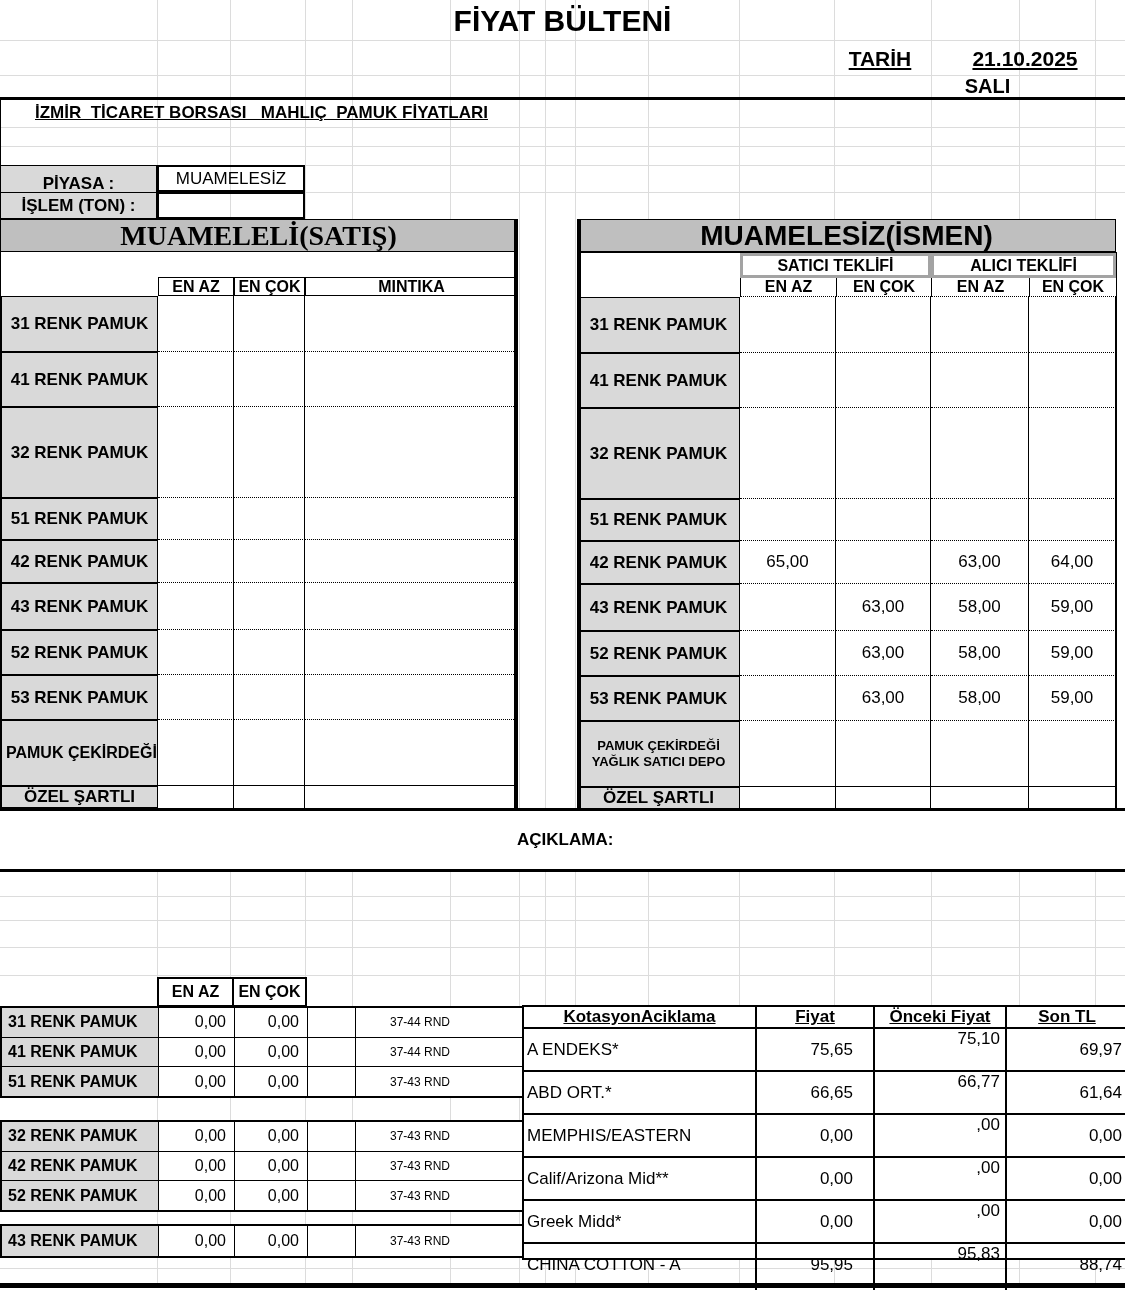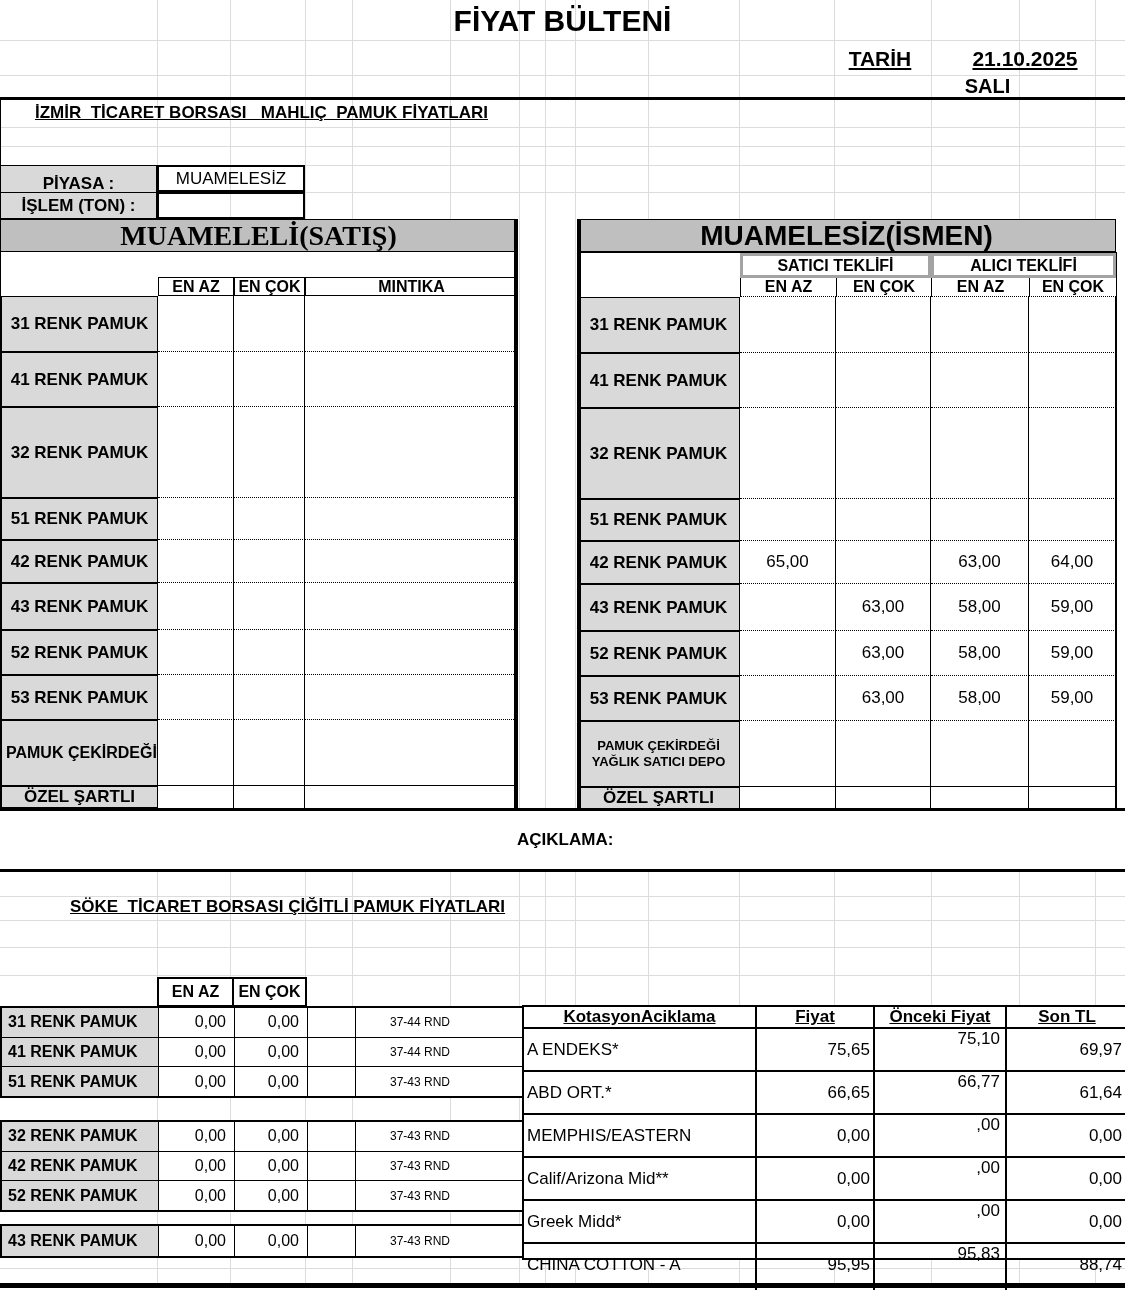--- a/index.html
+++ b/index.html
@@ -52,21 +52,21 @@
   .s-reg{flex:1;justify-content:flex-start;padding-left:6px;font-size:12px;margin-left:28px;}
   .shdc{position:absolute;border:2px solid #000;font-weight:700;font-size:16px;display:flex;
         align-items:center;justify-content:center;box-sizing:border-box;background:#fff;}
   
   .qtable{position:absolute;left:522px;top:1005px;width:603px;height:251px;border:2px solid #000;
           display:flex;flex-direction:column;background:#fff;}
   .qrow{display:flex;flex:1;border-bottom:2px solid #000;}
   .qrow:last-child{border-bottom:none;}
   .qhead{display:flex;height:30px;border-bottom:2px solid #000;}
   .q-name{width:233px;border-right:2px solid #000;justify-content:flex-start;padding-left:3px;}
-  .q-f{width:118px;border-right:2px solid #000;justify-content:flex-end;padding-right:3px;}
+  .q-f{width:118px;border-right:2px solid #000;justify-content:flex-end;padding-right:20px;}
   .q-o{width:132px;border-right:2px solid #000;justify-content:flex-end;padding-right:5px;
        align-items:flex-end;padding-bottom:21px;}
   .q-s{flex:1;justify-content:flex-end;padding-right:5px;}
   .qh{justify-content:center;font-weight:700;text-decoration:underline;padding:0;align-items:center;}
   .pre{white-space:pre;}
 </style>
 </head>
 <body>
 
 <div class="page">
@@ -271,21 +271,20 @@
   </div>
 
   <div class="abs" style="left:514px;top:219px;width:4px;height:589px;background:#000;"></div>
   <div class="abs" style="left:577px;top:219px;width:4px;height:589px;background:#000;"></div>
 
   <div class="abs" style="left:0;top:808px;width:1125px;height:64px;background:#fff;
        border-top:3px solid #000;border-bottom:3px solid #000;display:flex;align-items:center;">
     <span class="b" style="margin-left:517px;font-size:17px;">AÇIKLAMA:</span>
   </div>
 
-  <div class="abs b u pre" style="left:70px;top:897px;font-size:17px;">SÖKE  TİCARET BORSASI ÇİĞİTLİ PAMUK FİYATLARI</div>
 
   <div class="shdc" style="left:157px;top:977px;width:77px;height:30px;">EN AZ</div>
   <div class="shdc" style="left:232px;top:977px;width:75px;height:30px;">EN ÇOK</div>
 
   <div class="sgroup" style="top:1006px;height:88px;">
     <div class="srow">
       <div class="c s-lbl">31 RENK PAMUK</div>
       <div class="c s-az">0,00</div>
       <div class="c s-cok">0,00</div>
       <div class="c s-sp"></div>

